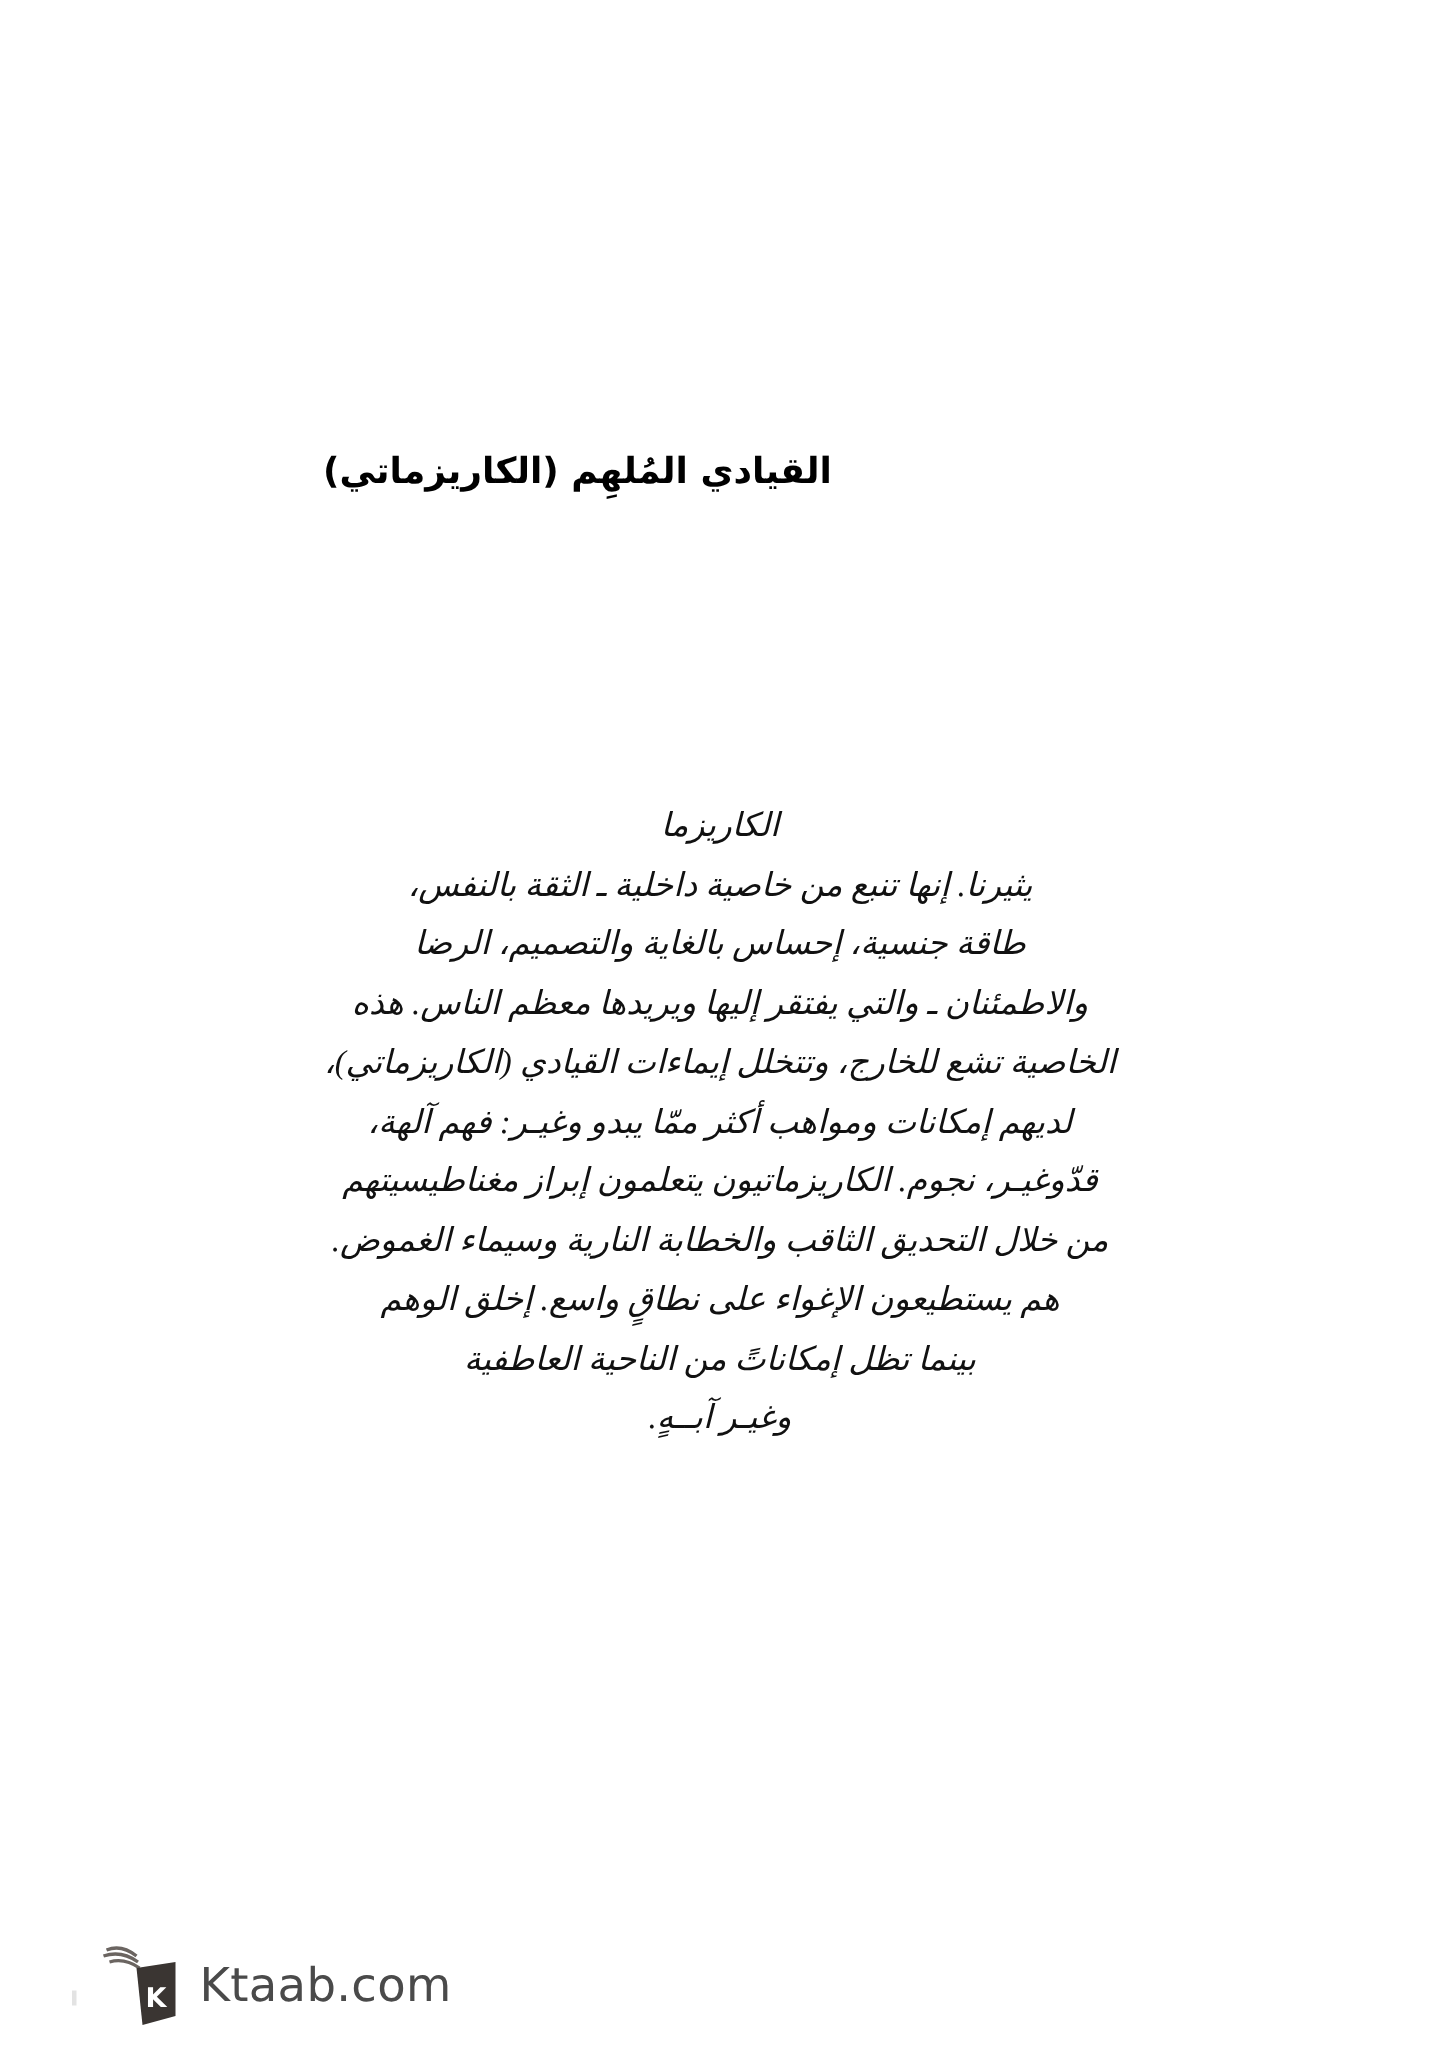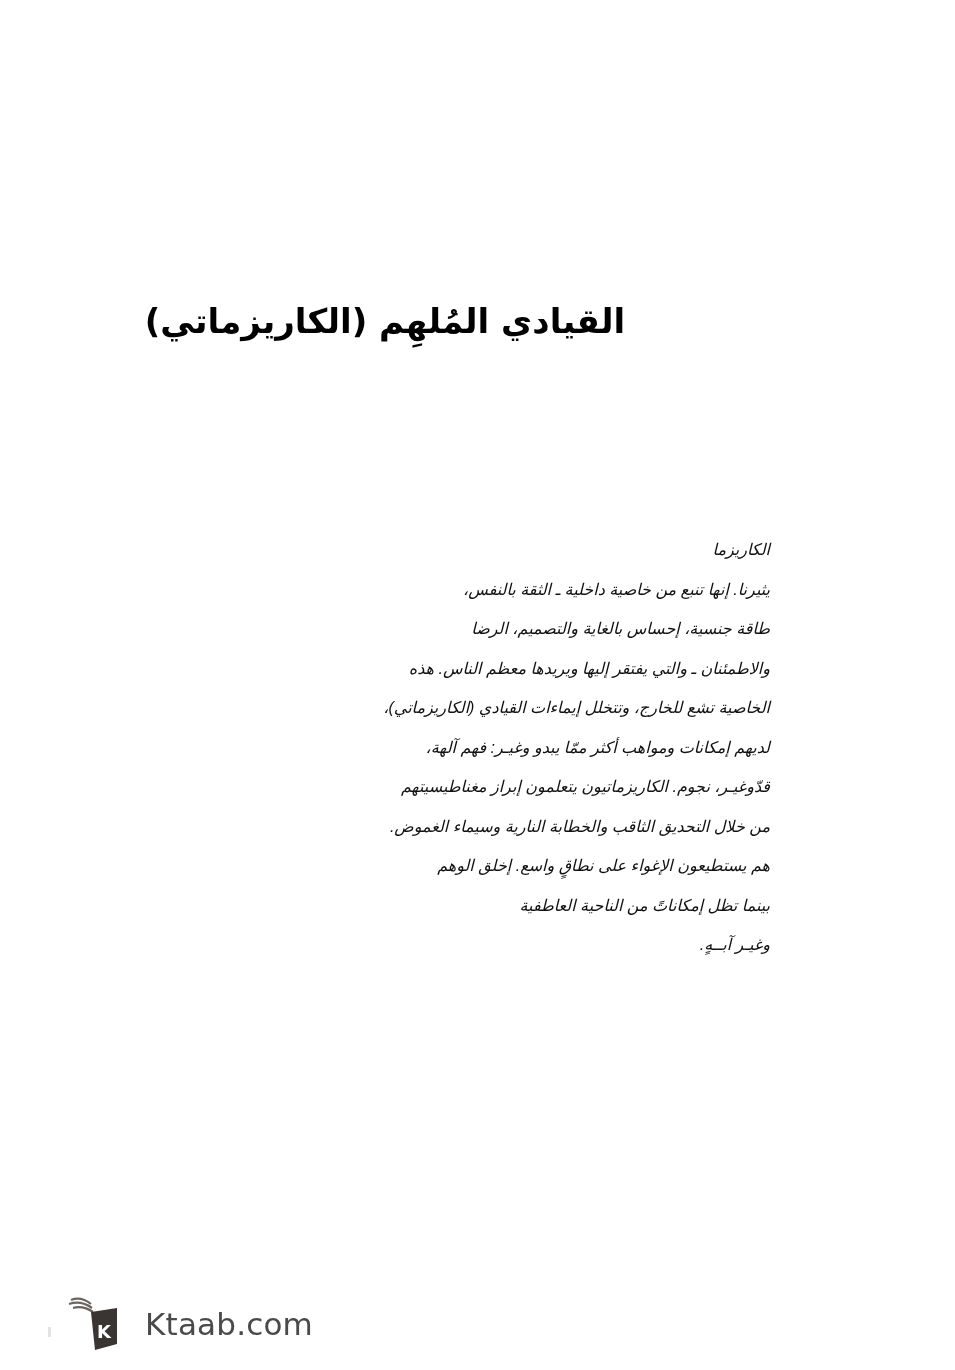--- a/index.html
+++ b/index.html
@@ -23,33 +23,34 @@
     }
     .title {
       position: absolute;
       top: 270px;
       left: 0;
       width: 770px;
       text-align: center;
       direction: rtl;
       font-family: "DejaVu Sans", "Liberation Sans", sans-serif;
       font-weight: bold;
-      font-size: 34px;
+      font-size: 24px;
       line-height: 56px;
       color: #000000;
     }
     .body-text {
       position: absolute;
       top: 530px;
       left: 190px;
       width: 580px;
       direction: rtl;
-      font-family: Liberation Sans, sans-serif;
+      text-align: center;
+      font-family: Liberation Serif, serif;
       font-style: italic;
-      font-size: 16px;
+      font-size: 22px;
       line-height: 39.5px;
       color: #111111;
     }
     .body-text .line {
       display: block;
       white-space: nowrap;
     }
     .watermark {
       position: absolute;
       left: 48px;
@@ -64,21 +65,21 @@
       background: #e3e3e3;
       margin-right: 14px;
       margin-top: 20px;
     }
     .wm-logo {
       position: relative;
       width: 56px;
       height: 60px;
     }
     .wm-brand {
-      margin-left: 24px;
+      margin-left: 12px;
       font-family: "DejaVu Sans", "Liberation Sans", sans-serif;
       font-size: 31px;
       color: #4a4a4a;
       letter-spacing: 0.2px;
       margin-top: 4px;
     }
   </style>
 </head>
 <body>
 

